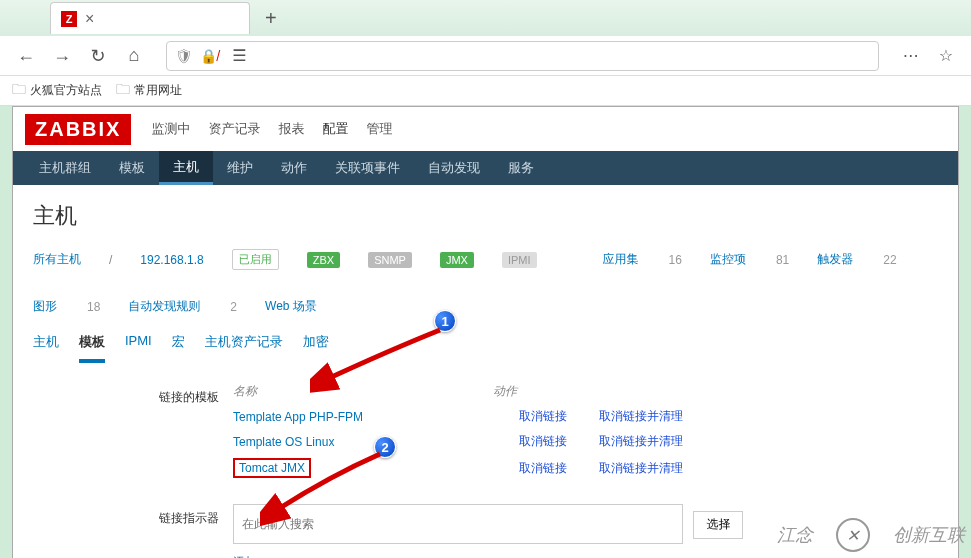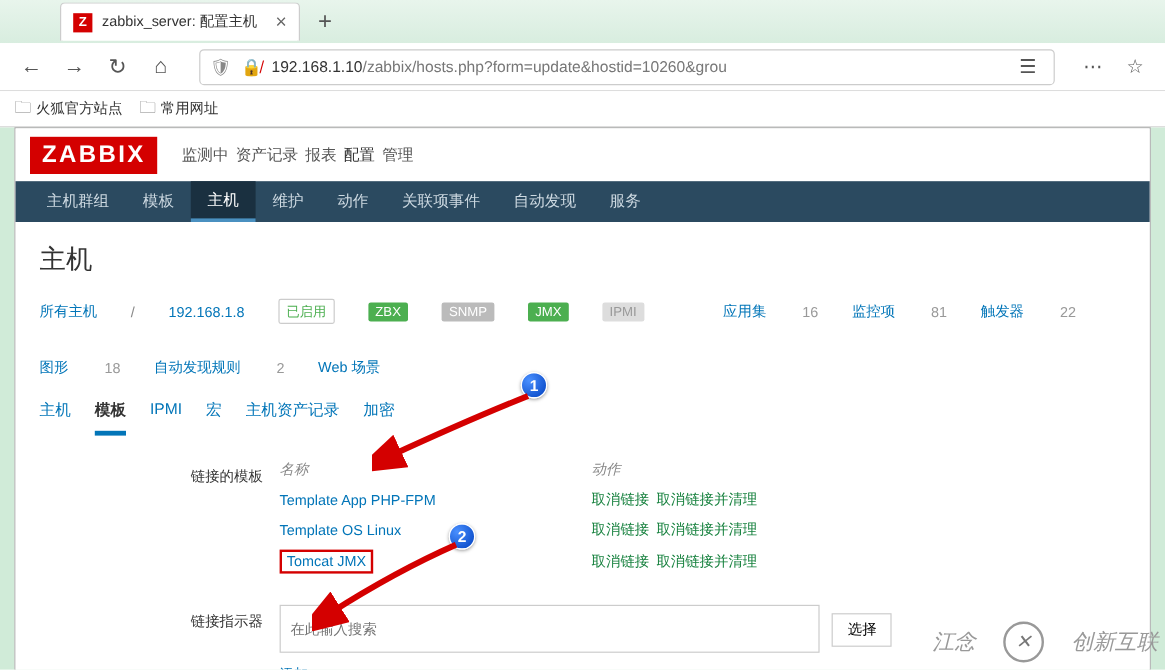--- a/index.html
+++ b/index.html
@@ -18,21 +18,21 @@
 .shield-icon { color: #888; }
 .url-text { font-size: 13px; color: #777; flex: 1; }
 .url-domain { color: #333; }
 .reader-icon, .more-icon, .star-icon { font-size: 16px; color: #555; cursor: pointer; padding: 0 6px; }
 .bookmarks-bar { display: flex; align-items: center; height: 30px; background: #fff; padding: 0 12px; gap: 14px; border-bottom: 1px solid #ddd; }
 .bookmark-item { display: flex; align-items: center; gap: 4px; font-size: 12px; color: #333; cursor: pointer; }
 .folder-icon { font-size: 14px; color: #888; }
 .zabbix-app { background: #fff; border: 1px solid #aaa; margin: 0 12px; }
 .zabbix-header { display: flex; align-items: center; background: #fff; height: 44px; padding: 0 12px; gap: 20px; }
 .zabbix-logo { background: #d40000; color: #fff; font-weight: bold; font-size: 20px; letter-spacing: 2px; padding: 4px 10px; }
-.top-menu { display: flex; gap: 6px; }
+.top-menu { display: flex; gap: 18px; }
 .top-menu-item { font-size: 13px; color: #555; cursor: pointer; }
 .top-menu-item.active { color: #333; font-weight: normal; }
 .sub-nav { display: flex; align-items: center; background: #2b4a60; height: 34px; padding: 0 12px; gap: 0; }
 .sub-nav-item { font-size: 13px; color: #cdd9e1; padding: 0 14px; height: 100%; display: flex; align-items: center; cursor: pointer; }
 .sub-nav-item.active { background: #1a3040; color: #fff; border-bottom: 3px solid #4a90c0; }
 .page-content { padding: 16px 20px; background: #fff; }
 .page-title { font-size: 22px; color: #333; margin-bottom: 18px; }
 .breadcrumb-row { display: flex; align-items: center; gap: 28px; font-size: 12px; margin-bottom: 18px; flex-wrap: wrap; }
 .bc-link { color: #0275b8; cursor: pointer; }
 .bc-sep { color: #888; }
@@ -51,54 +51,52 @@
 .form-label { width: 200px; text-align: right; padding-right: 14px; font-size: 12px; color: #333; padding-top: 6px; }
 .form-content { flex: 1; }
 .templates-table { font-size: 12px; }
 .templates-header { display: flex; color: #888; margin-bottom: 8px; font-style: italic; }
 .templates-header .col-name { width: 260px; }
 .templates-header .col-action { }
 .template-row { display: flex; margin-bottom: 8px; align-items: center; }
 .template-row .col-name { width: 260px; }
 .template-link { color: #0275b8; cursor: pointer; }
 .highlight-box { border: 2px solid #d40000; padding: 1px 4px; display: inline-block; }
-.action-link { color: #15803d; cursor: pointer; margin-right: 6px; }
+.action-link { color: #1d4ed8; cursor: pointer; margin-right: 6px; margin-left: 26px; }
 .search-input { width: 450px; height: 40px; border: 1px solid #ccc; padding: 0 8px; font-size: 12px; }
 .select-btn { height: 28px; padding: 0 12px; border: 1px solid #ccc; background: #fff; font-size: 12px; cursor: pointer; margin-left: 6px; }
 .add-link { color: #0275b8; font-size: 12px; cursor: pointer; display: inline-block; margin-top: 10px; }
 .button-row { margin-left: 214px; display: flex; gap: 8px; margin-top: 20px; }
 .btn { height: 28px; padding: 0 16px; border: 1px solid #ccc; background: #fff; font-size: 12px; cursor: pointer; }
 .btn-primary { background: #0275b8; color: #fff; border-color: #0275b8; }
 .callout { position: absolute; width: 22px; height: 22px; border-radius: 50%; background: radial-gradient(circle at 30% 30%, #4a90ff, #0040c0); color: #fff; font-weight: bold; font-size: 13px; display: flex; align-items: center; justify-content: center; border: 1px solid #fff; box-shadow: 0 1px 3px rgba(0,0,0,.4); }
 .arrow { position: absolute; pointer-events: none; }
 .watermark { position: absolute; right: 6px; bottom: 6px; display: flex; align-items: center; gap: 23px; font-size: 18px; color: #999; font-style: italic; }
 .watermark-logo { width: 34px; height: 34px; border: 2px solid #999; border-radius: 50%; display: flex; align-items: center; justify-content: center; font-size: 16px; color: #777; }
 </style>
 </head>
 <body>
 
 <div class="browser-chrome">
   <div class="tab-bar">
     <div class="tab">
       <div class="tab-favicon">Z</div>
-      <div class="tab-title">zabbix_server: 配置主机</div>
       <div class="tab-close">×</div>
     </div>
     <div class="new-tab">+</div>
   </div>
 
   <div class="nav-bar">
     <div class="nav-btn">←</div>
     <div class="nav-btn">→</div>
     <div class="nav-btn">↻</div>
     <div class="nav-btn">⌂</div>
     <div class="url-bar">
       <span class="url-icon shield-icon">🛡</span>
       <span class="url-icon" style="color:#d40000;">🔒̸</span>
-      <span class="url-text"><span class="url-domain">192.168.1.10</span><span>/zabbix/hosts.php?form=update&amp;hostid=10260&amp;grou</span></span>
       <span class="reader-icon">☰</span>
     </div>
     <span class="more-icon">⋯</span>
     <span class="star-icon">☆</span>
   </div>
 
   <div class="bookmarks-bar">
     <div class="bookmark-item">
         <span class="folder-icon">🗀</span>
         <span>火狐官方站点</span>

